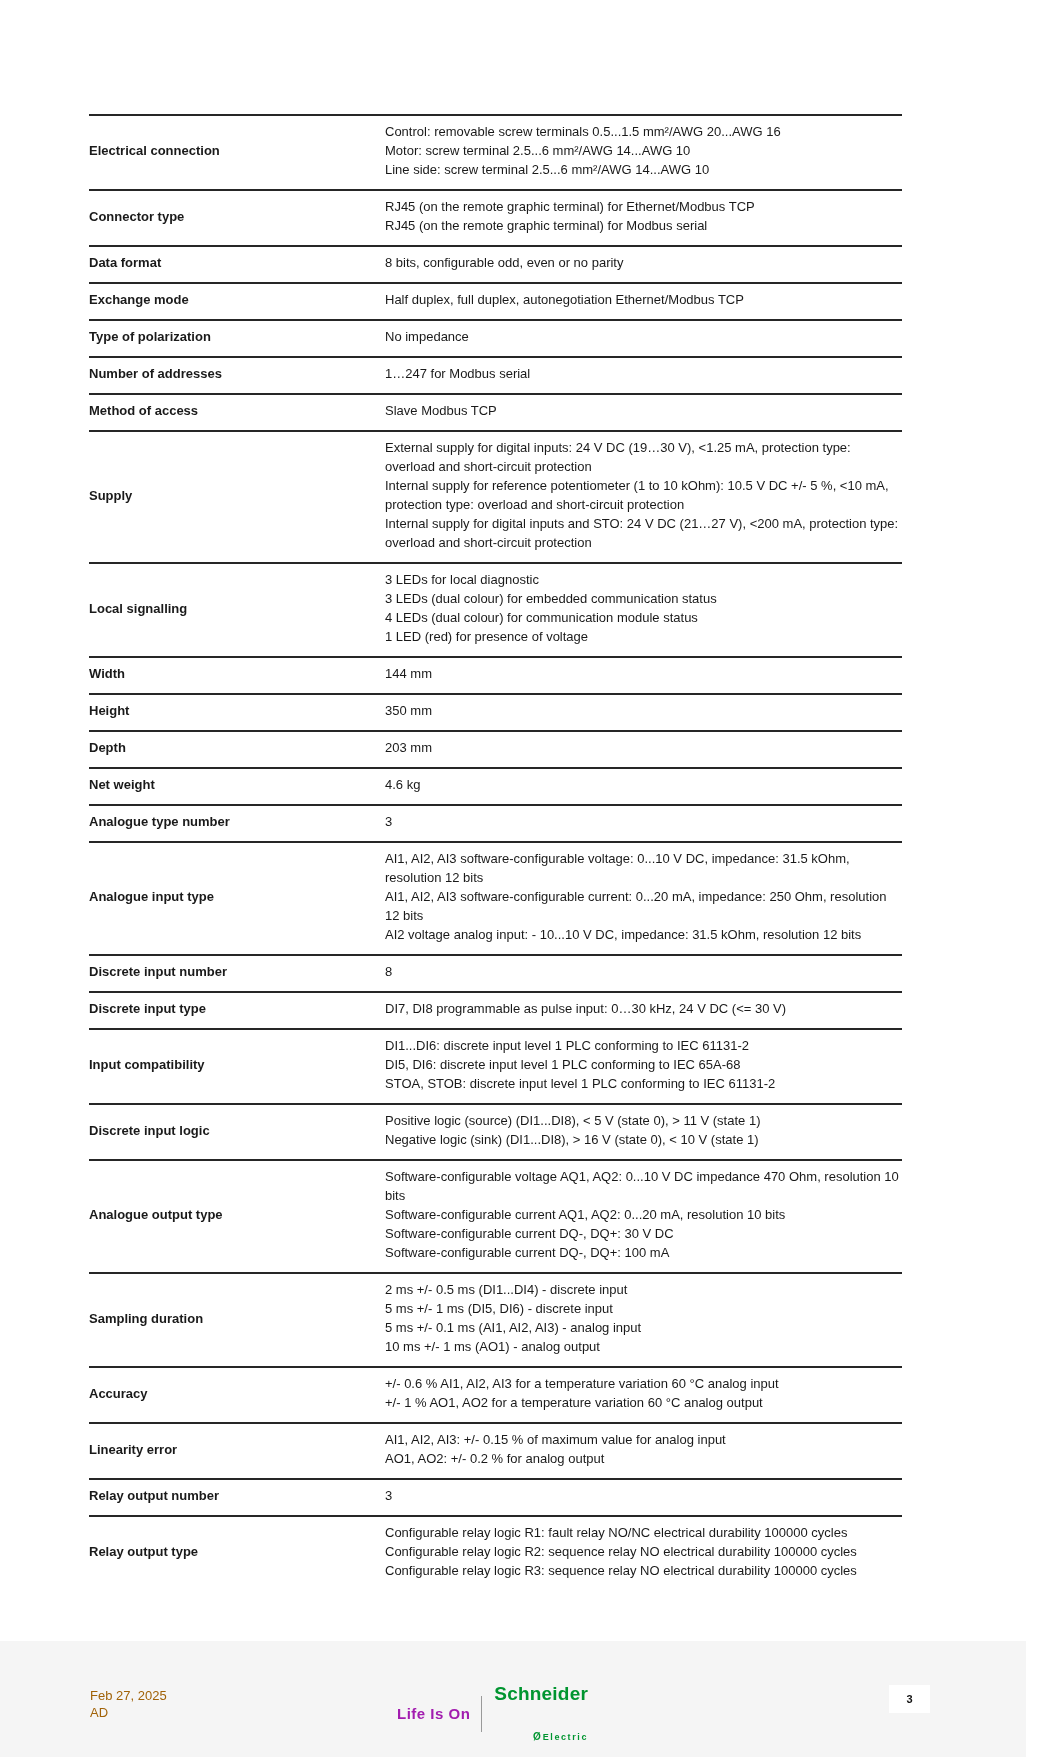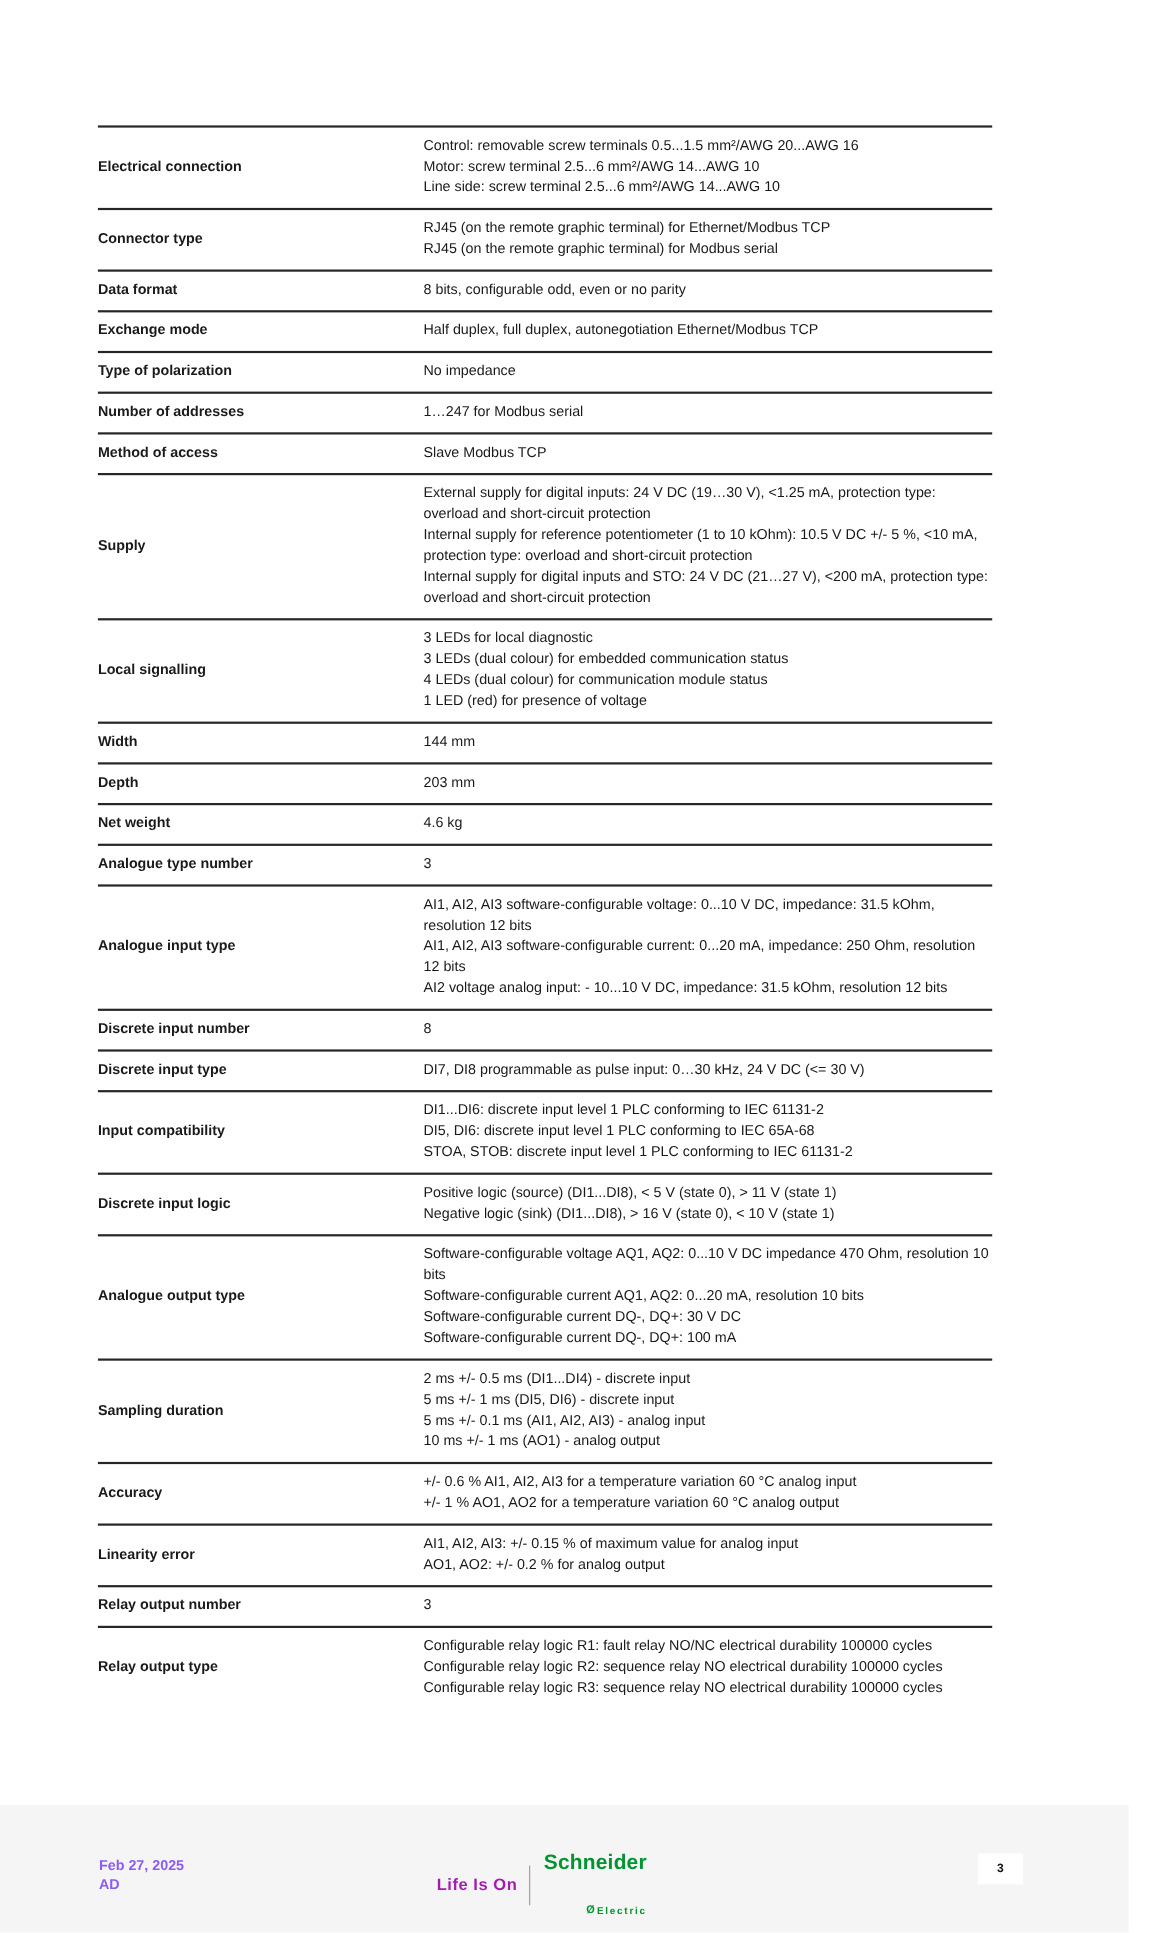--- a/index.html
+++ b/index.html
@@ -47,23 +47,23 @@
     top:1641px;
     width:1026px;
     height:116px;
     background:#f5f5f5;
   }
   .footer-date-block {
     position:absolute;
     left:90px;
     top:46px;
     font-size:13px;
-    font-weight:bold;
+    font-weight:normal;
     line-height:17px;
-    color:#8b5cf6;
+    color:#a16207;
   }
   .footer-logo {
     position:absolute;
     left:397px;
     top:44px;
     display:flex;
     align-items:center;
   }
   .tagline {
     font-size:15px;
@@ -179,20 +179,26 @@
           <div class="spec-value-line">3 LEDs for local diagnostic</div>
           <div class="spec-value-line">3 LEDs (dual colour) for embedded communication status</div>
           <div class="spec-value-line">4 LEDs (dual colour) for communication module status</div>
           <div class="spec-value-line">1 LED (red) for presence of voltage</div>
         </div>
       </div>
       <div class="spec-row">
         <div class="spec-label">Width</div>
         <div class="spec-value">
           <div class="spec-value-line">144 mm</div>
+        </div>
+      </div>
+      <div class="spec-row">
+        <div class="spec-label">Height</div>
+        <div class="spec-value">
+          <div class="spec-value-line">350 mm</div>
         </div>
       </div>
       <div class="spec-row">
         <div class="spec-label">Depth</div>
         <div class="spec-value">
           <div class="spec-value-line">203 mm</div>
         </div>
       </div>
       <div class="spec-row">
         <div class="spec-label">Net weight</div>

